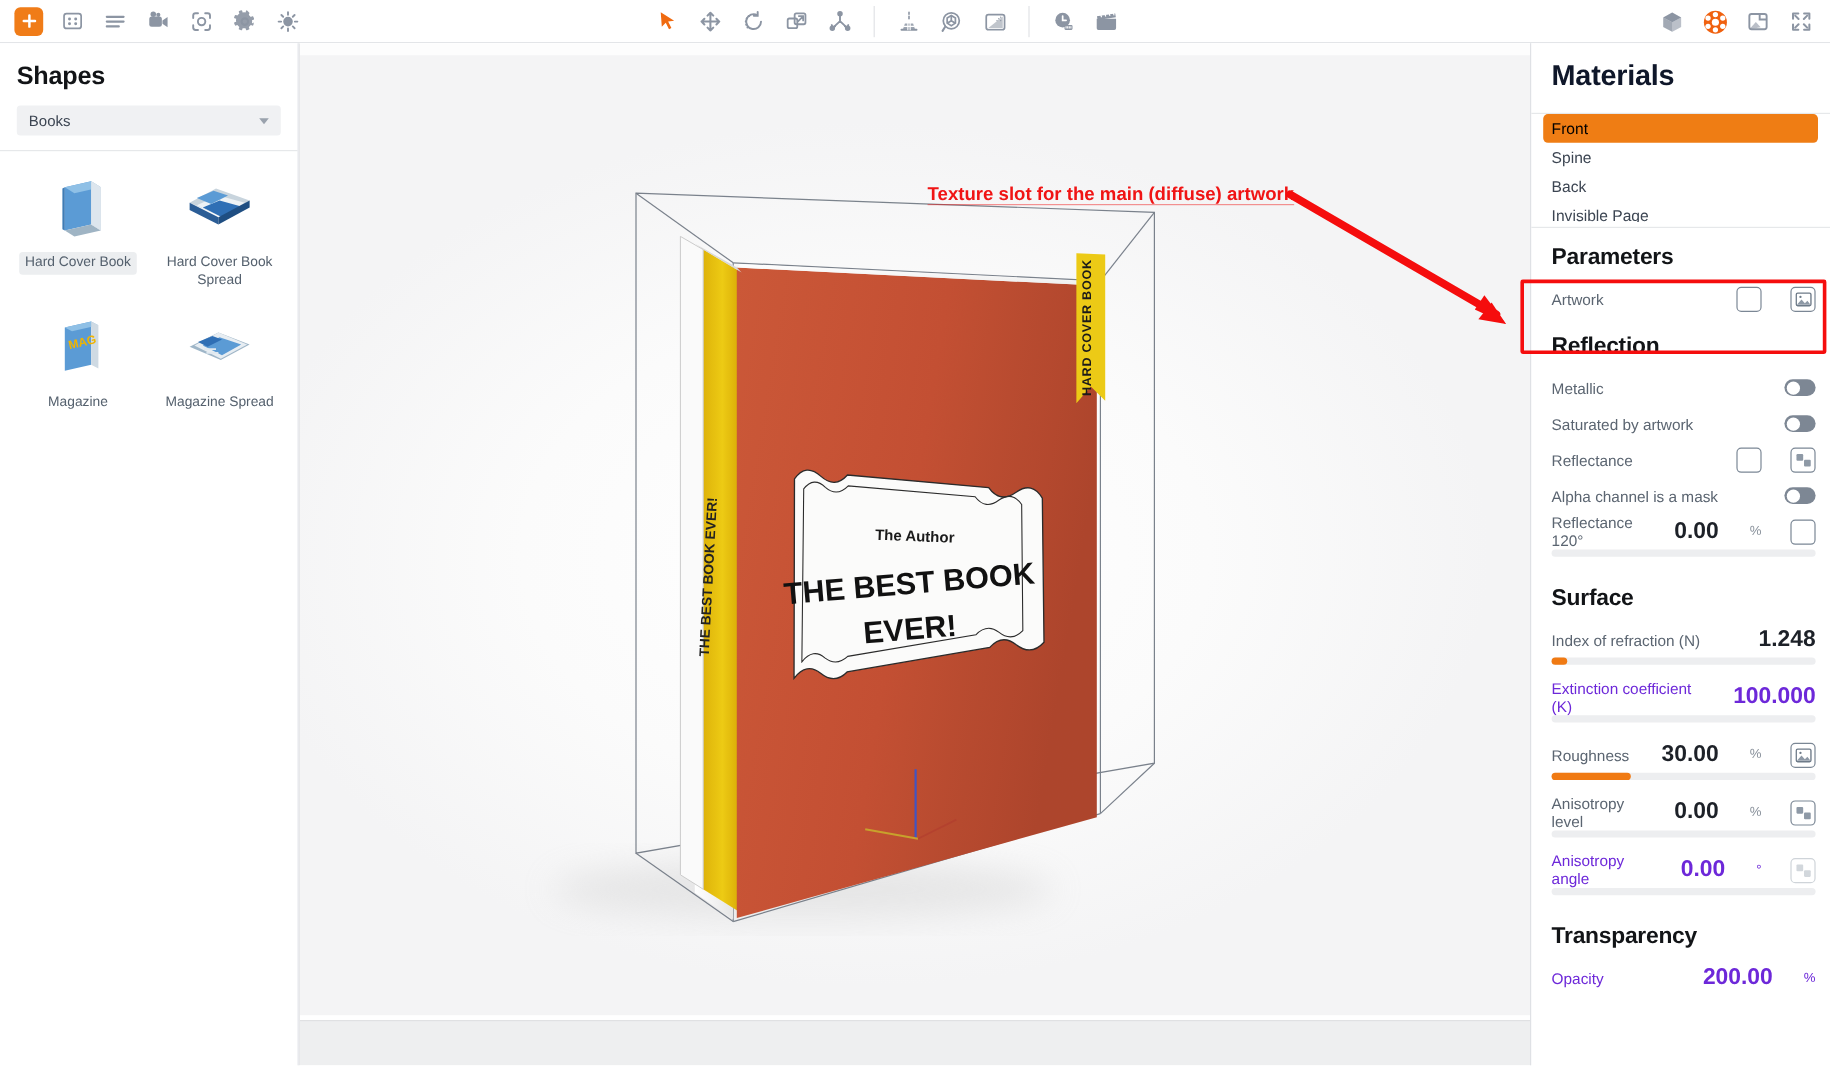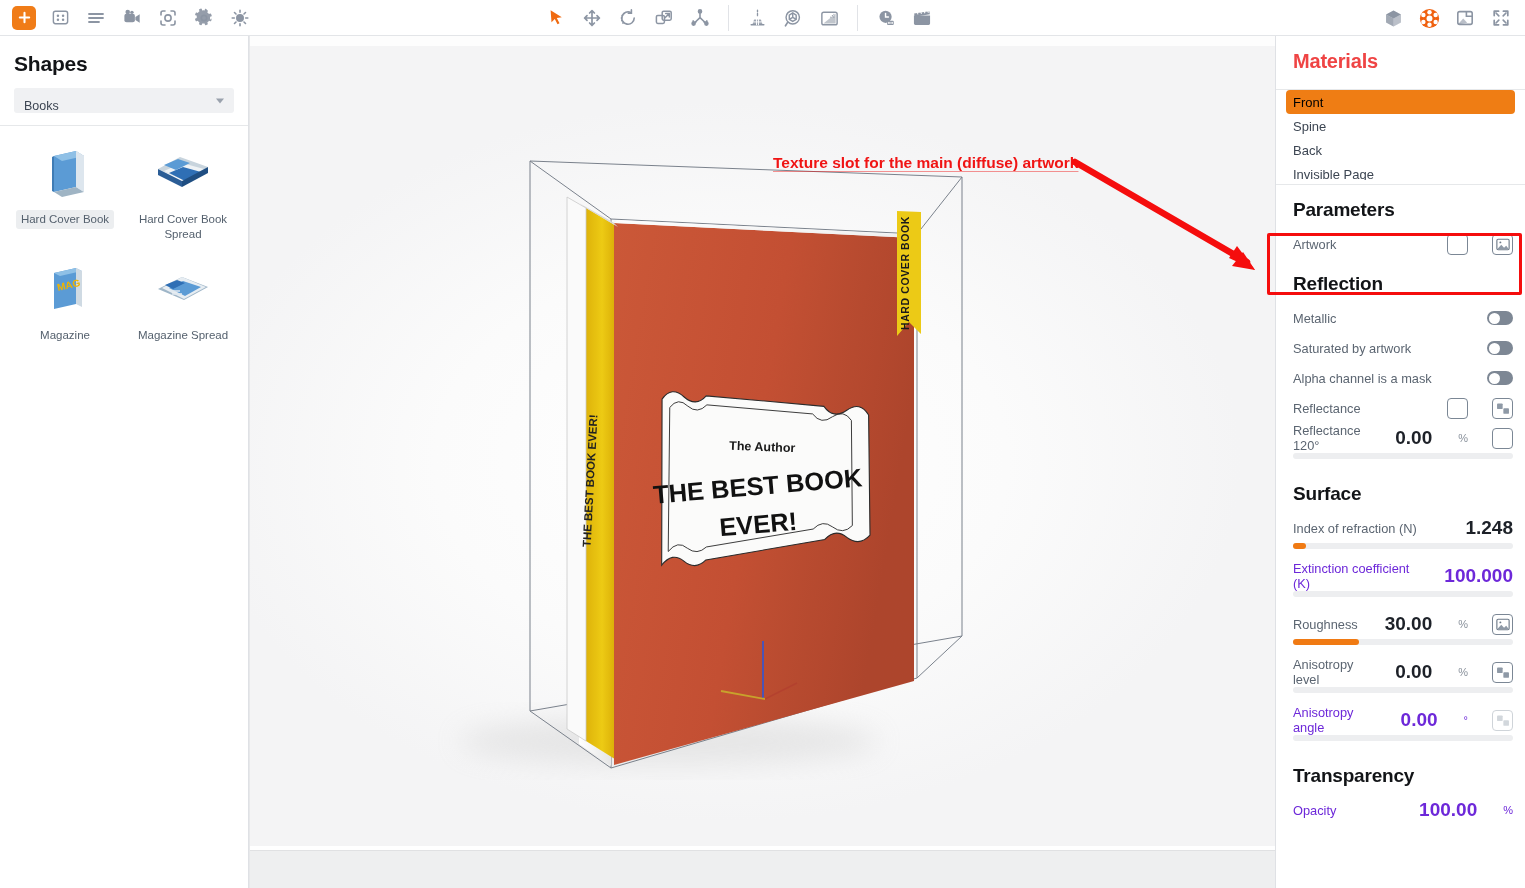--- a/index.html
+++ b/index.html
@@ -39,21 +39,21 @@
     position: absolute; left: 0; top: 36px; width: 249px; height: 852px;
     background: #ffffff; border-right: 1px solid #dfe1e5;
   }
   .panel-title {
     font-size: 21px; font-weight: bold; color: #121417;
     padding: 16px 0 10px 14px; letter-spacing: -0.2px;
   }
   .select-wrap { padding: 2px 14px 12px 14px; }
   .select-box {
     position: relative; height: 25px; background: #f0f1f3; border-radius: 3px;
-    display: flex; align-items: flex-end; padding: 0 10px;
+    display: flex; align-items: center; padding: 0 10px;
     font-size: 12.5px; color: #3c4552; cursor: pointer;
   }
   .select-caret {
     position: absolute; right: 10px; top: 50%; transform: translateY(-50%);
     width: 0; height: 0; border-left: 4px solid transparent;
     border-right: 4px solid transparent; border-top: 5px solid #9aa2ad;
   }
   .panel-divider { height: 1px; background: #e6e8ea; margin: 0; }
   .shape-grid {
     display: grid; grid-template-columns: 1fr 1fr;
@@ -99,21 +99,21 @@
   }
   .anno-arrow { position: absolute; left: 820px; top: 108px; }
 
   
   .right-panel {
     position: absolute; left: 1275px; top: 36px; width: 250px; height: 852px;
     background: #ffffff; border-left: 1px solid #dfe1e5;
     overflow: hidden;
   }
   .rp-title {
-    font-size: 20px; font-weight: bold; color: #ef4444;
+    font-size: 24px; font-weight: bold; color: #0f172a;
     padding: 14px 0 12px 17px; letter-spacing: -0.2px;
   }
   .rp-sec-title {
     font-size: 19px; font-weight: bold; color: #121417;
     padding: 14px 0 8px 17px; letter-spacing: -0.2px;
   }
   .mat-list { padding: 0 10px; }
   .mat-item {
     height: 24px; display: flex; align-items: center;
     padding-left: 7px; font-size: 13px; color: #3c4552;
@@ -562,34 +562,34 @@
           <span class="knob"></span>
         </span>
     </div>
     <div class="row">
       <span class="lbl">Saturated by artwork</span>
       <span class="toggle">
           <span class="knob"></span>
         </span>
     </div>
     <div class="row">
-      <span class="lbl">Alpha channel is a mask</span>
-      <span class="toggle">
-          <span class="knob"></span>
-        </span>
-    </div>
-    <div class="row">
       <span class="lbl">Reflectance</span>
       <span class="sqbtn"></span>
       <span class="sqbtn">
         <svg width="14" height="13" viewBox="0 0 16 14">
           <rect x="1.2" y="1.2" width="6.4" height="6.4" rx="1" fill="#8e99a6"></rect>
           <rect x="8.4" y="6.6" width="6.4" height="6.4" rx="1" fill="#8e99a6"></rect>
         </svg>
       </span>
+    </div>
+    <div class="row">
+      <span class="lbl">Alpha channel is a mask</span>
+      <span class="toggle">
+          <span class="knob"></span>
+        </span>
     </div>
     <div class="row">
       <span class="lbl">Reflectance 120°</span>
       <span class="val">0.00</span>
       <span class="unit">%</span>
       <span class="sqbtn"></span>
     </div>
     <div class="slider">
         <span class="fill" style="width:0%"></span>
       </div>
@@ -665,21 +665,21 @@
     </div>
     <div class="slider dim">
         <span class="fill" style="width:0%"></span>
       </div>
 
     <div class="rp-section-gap"></div>
 
     <div class="rp-sec-title">Transparency</div>
     <div class="row disabled">
       <span class="lbl">Opacity</span>
-      <span class="val">100.00</span>
+      <span class="val">200.00</span>
       <span class="unit">%</span>
     </div>
 
   </div>
 
   <div class="anno-box"></div>
 
 </div>
 
 </body></html>

